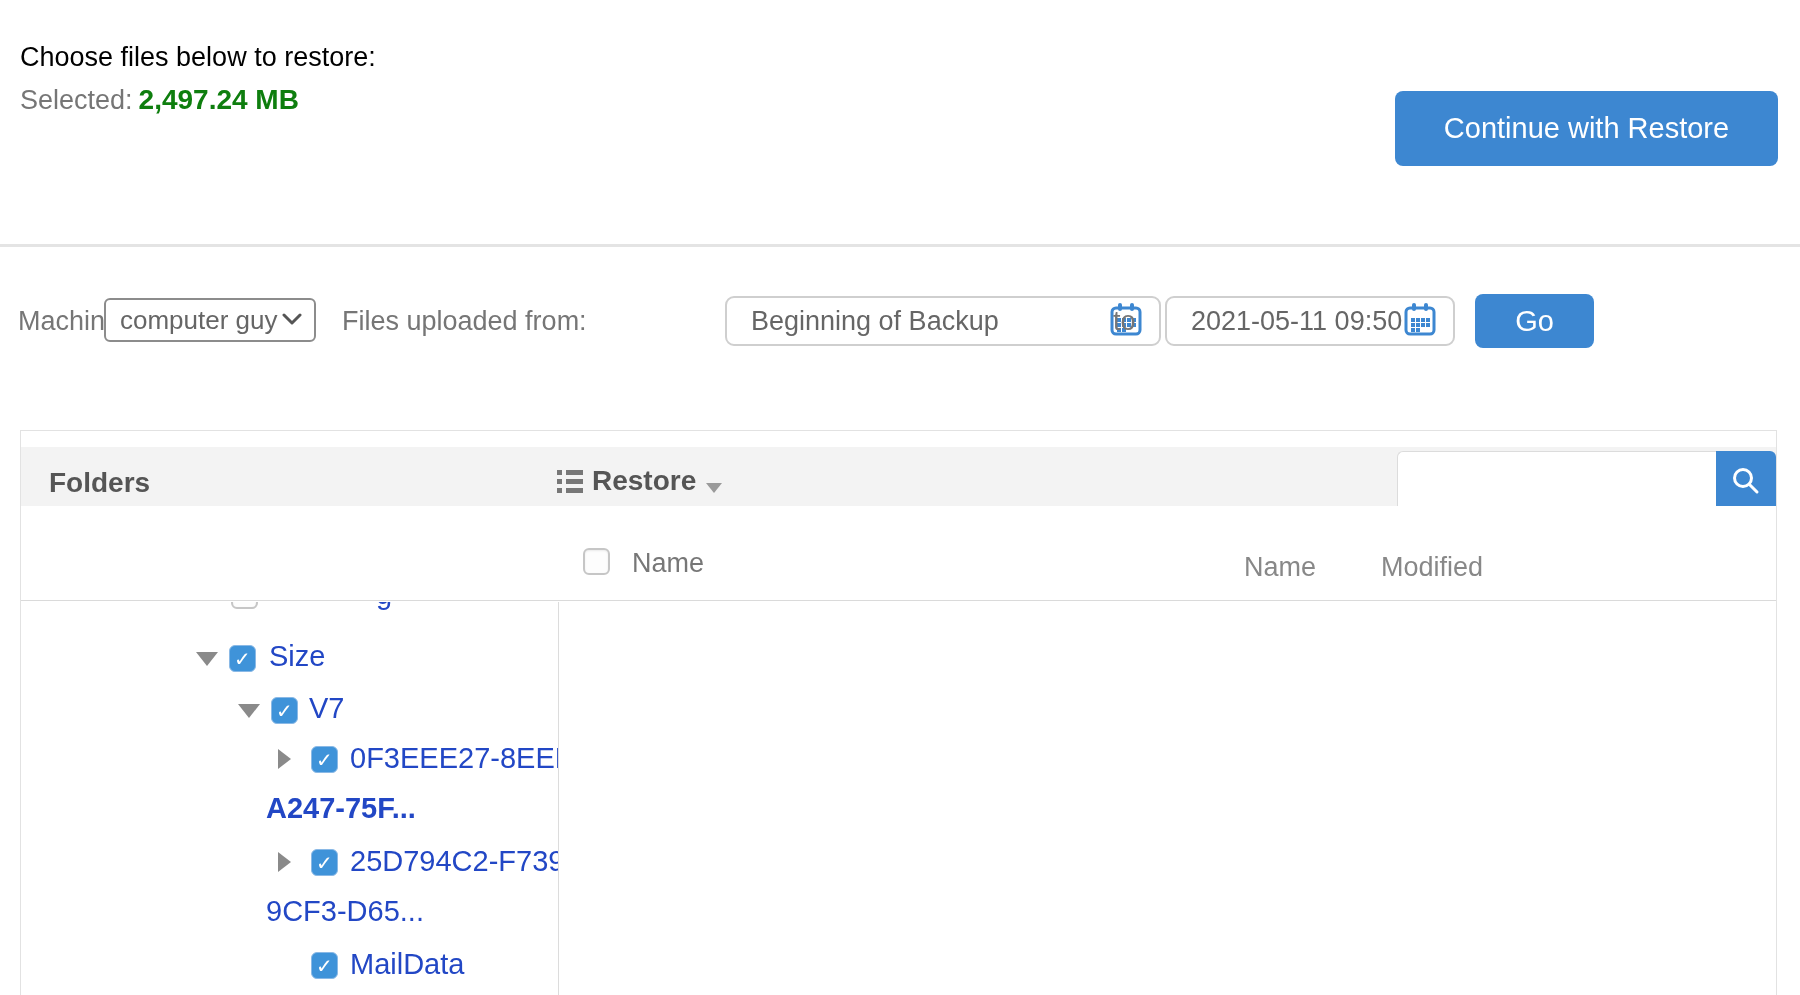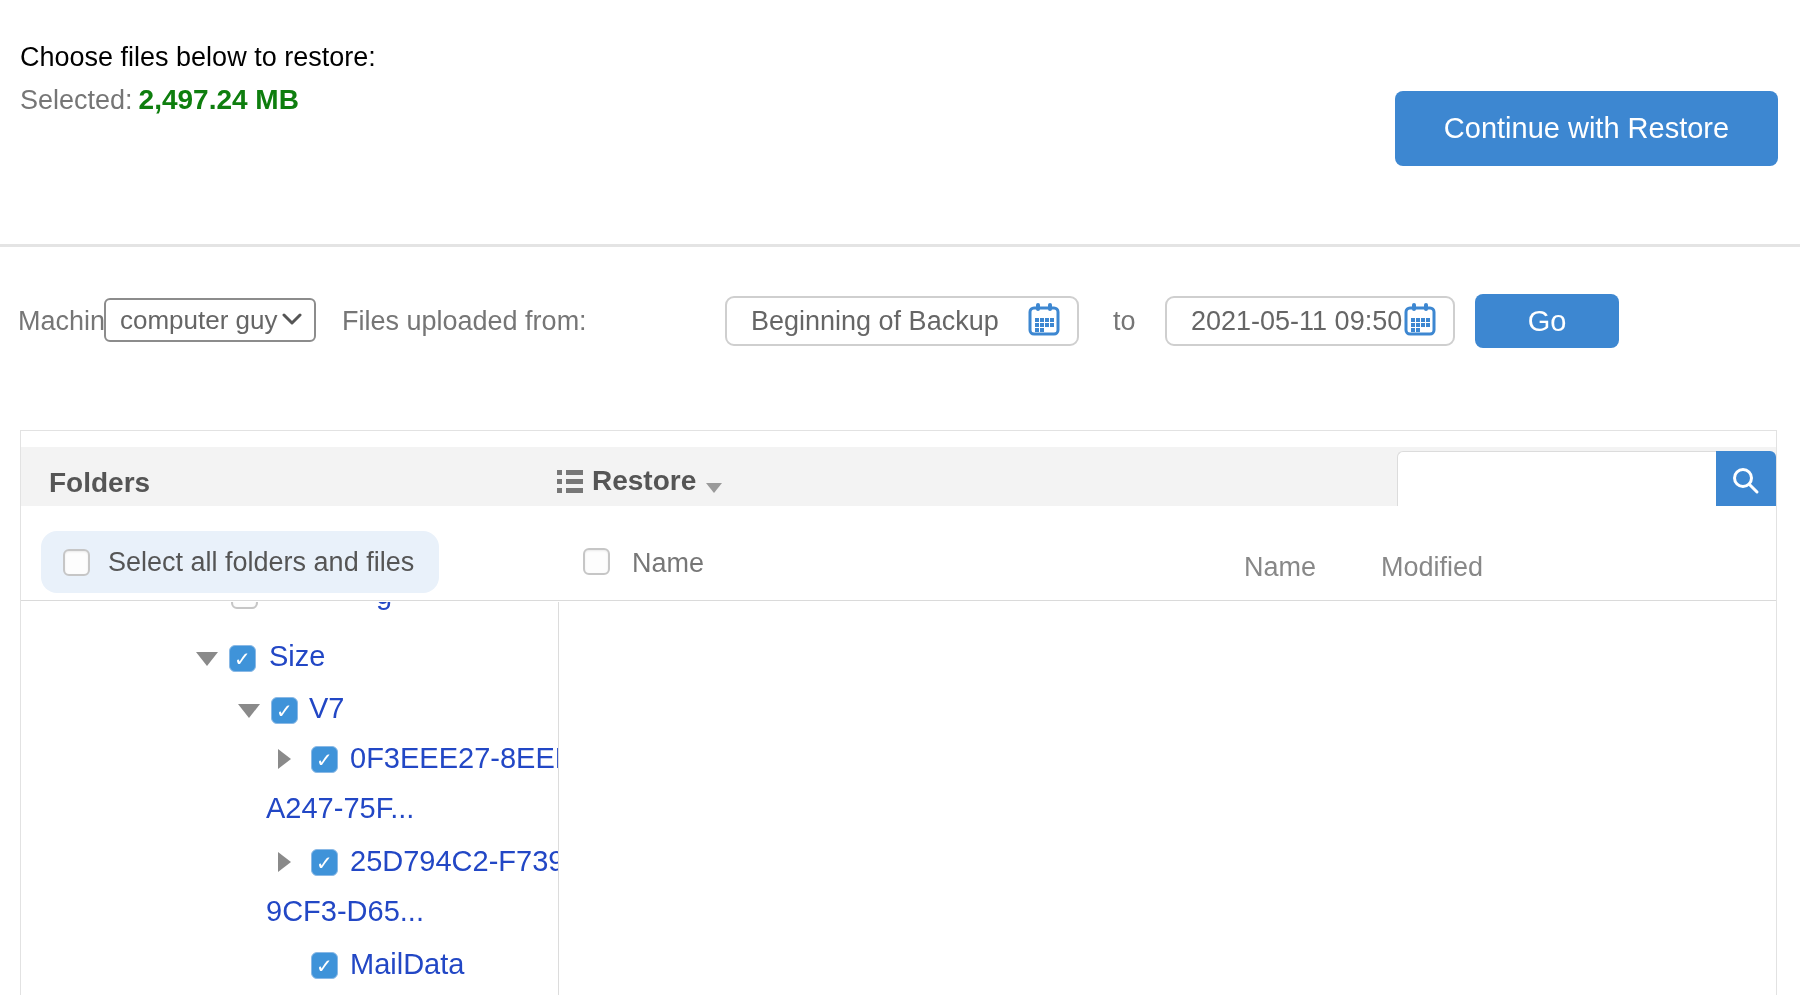--- a/index.html
+++ b/index.html
@@ -20,25 +20,25 @@
   .ctl-label { font-size:27px; color:#767676; }
   #machine-label { left:18px; top:306px; }
   #machine-select { left:104px; top:298px; width:212px; height:44px; border:2px solid #8c8c8c;
     border-radius:6px; background:#fff; display:flex; align-items:center; padding:0 12px 0 14px;
     cursor:pointer; }
   #machine-select .val { font-size:26px; color:#666; flex:1; }
   #uploaded-label { left:342px; top:306px; }
   .datebox { top:296px; height:50px; border:2px solid #cfcfcf; border-radius:9px; background:#fff;
     display:flex; align-items:center; justify-content:space-between; padding:0 16px 0 24px;
     cursor:pointer; }
-  #date-from { left:725px; width:354px; }
+  #date-from { left:725px; width:436px; }
   #date-to { left:1165px; width:290px; }
   .datebox .val { font-size:27px; color:#666; }
   #to-label { left:1113px; top:306px; }
-  #go-btn { left:1475px; top:294px; width:144px; height:54px; background:#3d87d1; border:none;
+  #go-btn { left:1475px; top:294px; width:119px; height:54px; background:#3d87d1; border:none;
     border-radius:8px; color:#fff; font-size:29px; cursor:pointer; font-family:inherit; }
 
   
   #panel { left:20px; top:430px; width:1757px; height:565px; border:1px solid #e2e2e2;
     border-bottom:none; background:#fff; }
   #panel-header { position:absolute; left:0; top:16px; width:100%; height:74px; background:#f3f3f3;
     border-bottom:1px solid #e8e8e8; }
   #folders-title { left:28px; top:20px; font-size:28px; font-weight:bold; color:#555; }
   #filters-group { left:536px; top:18px; display:flex; align-items:center; cursor:pointer; }
   #filters-label { font-size:28px; font-weight:bold; color:#555; margin-left:9px; }
@@ -185,24 +185,20 @@
           <svg width="32" height="32" viewBox="0 0 32 32">
             <circle cx="13" cy="13" r="8.5" fill="none" stroke="#fff" stroke-width="3"></circle>
             <line x1="19.5" y1="19.5" x2="27" y2="27" stroke="#fff" stroke-width="3" stroke-linecap="round"></line>
           </svg>
         </span>
       </button>
     </div>
   </div>
 
   <div id="columns-row">
-    <div class="abs" id="select-all-pill">
-      <span class="cb-empty"></span>
-      <span id="select-all-label">Select all folders and files</span>
-    </div>
     <div class="abs" id="name-header">
       <span class="cb-empty"></span>
       <span id="name-header-label">Name</span>
     </div>
     <div class="abs" id="size-header">Name</div>
     <div class="abs" id="modified-header">Modified</div>
   </div>
 
   <div id="content">
     <div id="tree-pane">
@@ -221,21 +217,21 @@
       <div>
         <span class="abs tri-down" style="left:217px; top:102px;"></span>
         <span class="abs cb-checked" style="left:250px; top:95px;">✓</span>
         <span class="abs tree-label bold" style="left:288px; top:90px;">V7</span>
       </div>
 
       <div>
         <span class="abs tri-right" style="left:257px; top:147px;"></span>
         <span class="abs cb-checked" style="left:290px; top:144px;">✓</span>
         <span class="abs tree-label" style="left:329px; top:140px;">0F3EEE27-8EED-</span>
-        <span class="abs tree-label" style="left:245px; top:190px;">A247-75F...</span>
+        <span class="abs tree-label" style="left:245px; top:190px;font-weight:bold;">A247-75F...</span>
       </div>
 
       <div>
         <span class="abs tri-right" style="left:257px; top:250px;"></span>
         <span class="abs cb-checked" style="left:290px; top:247px;">✓</span>
         <span class="abs tree-label" style="left:329px; top:243px;">25D794C2-F739</span>
         <span class="abs tree-label" style="left:245px; top:293px;">9CF3-D65...</span>
       </div>
 
       <div>

